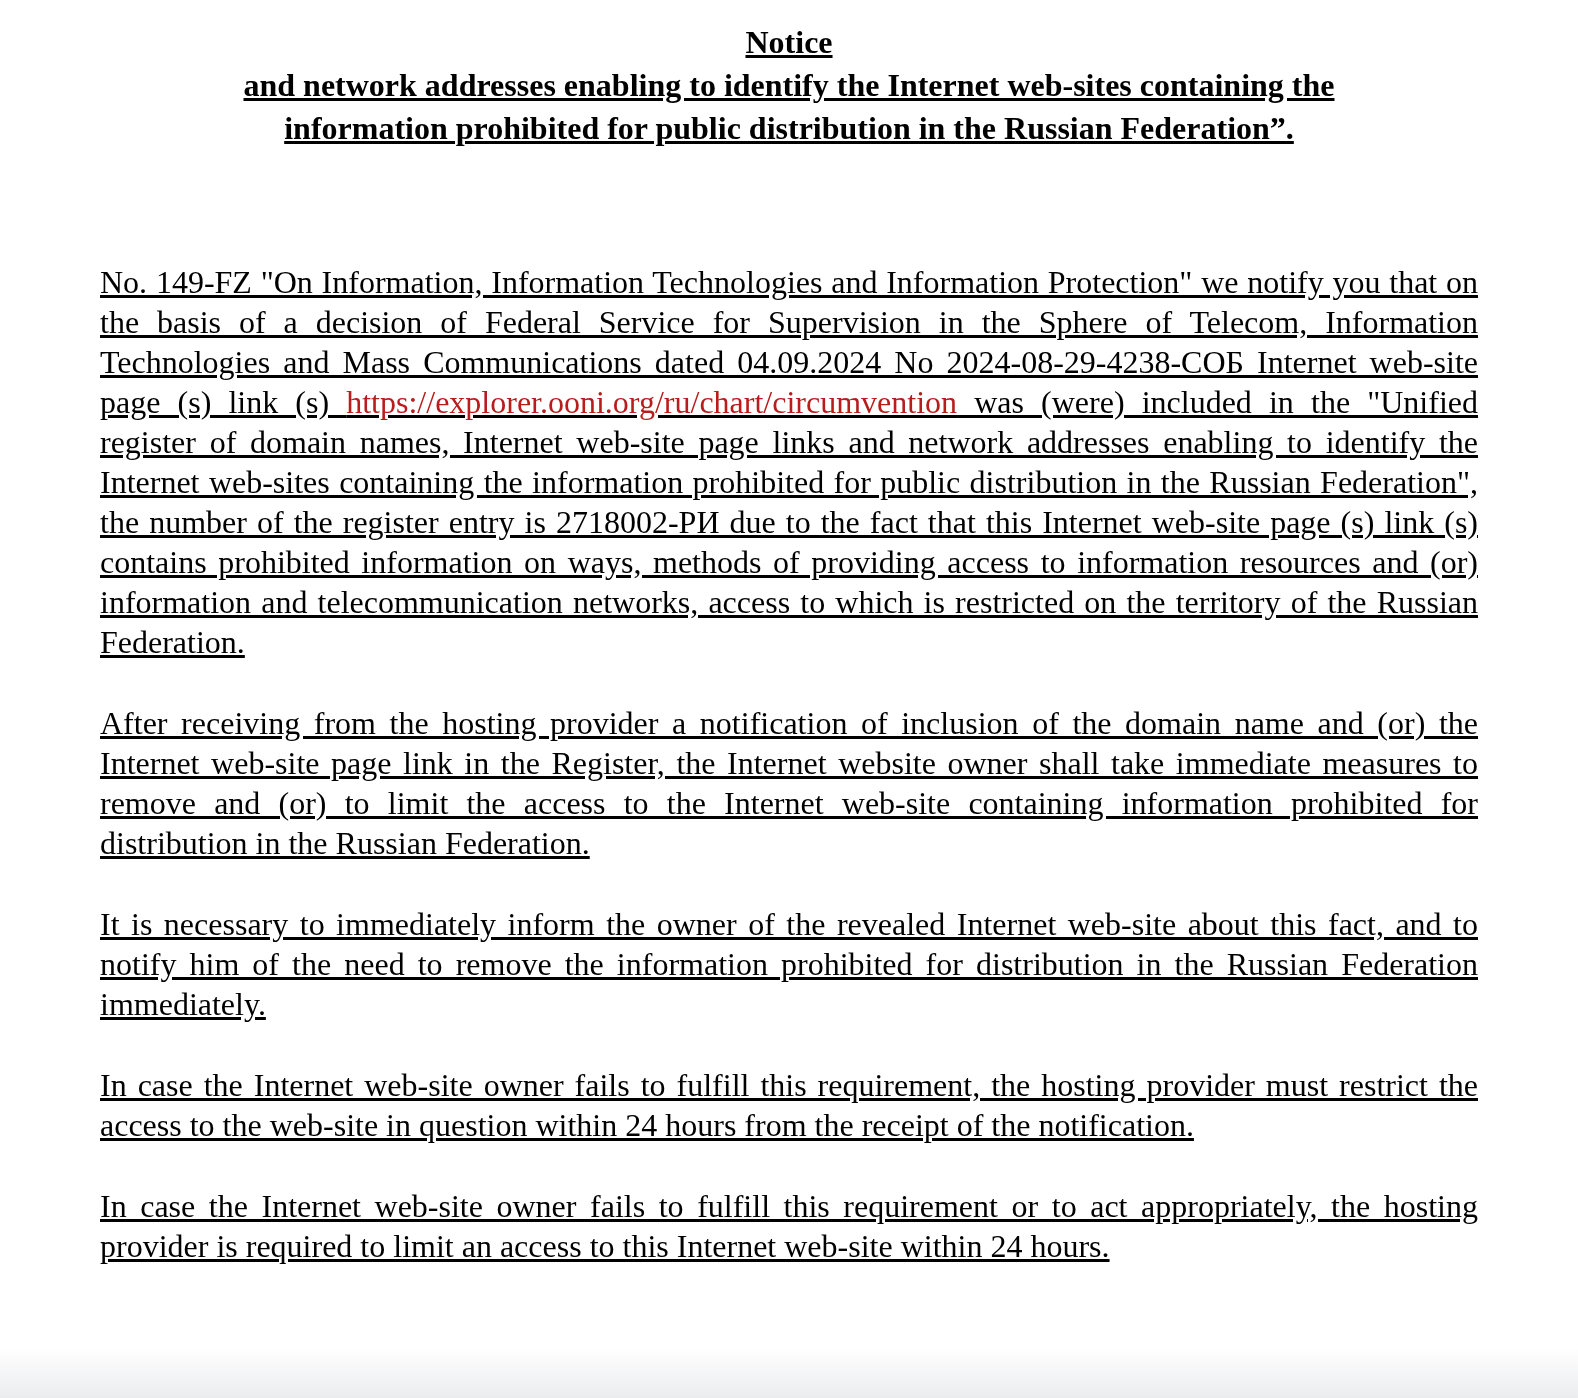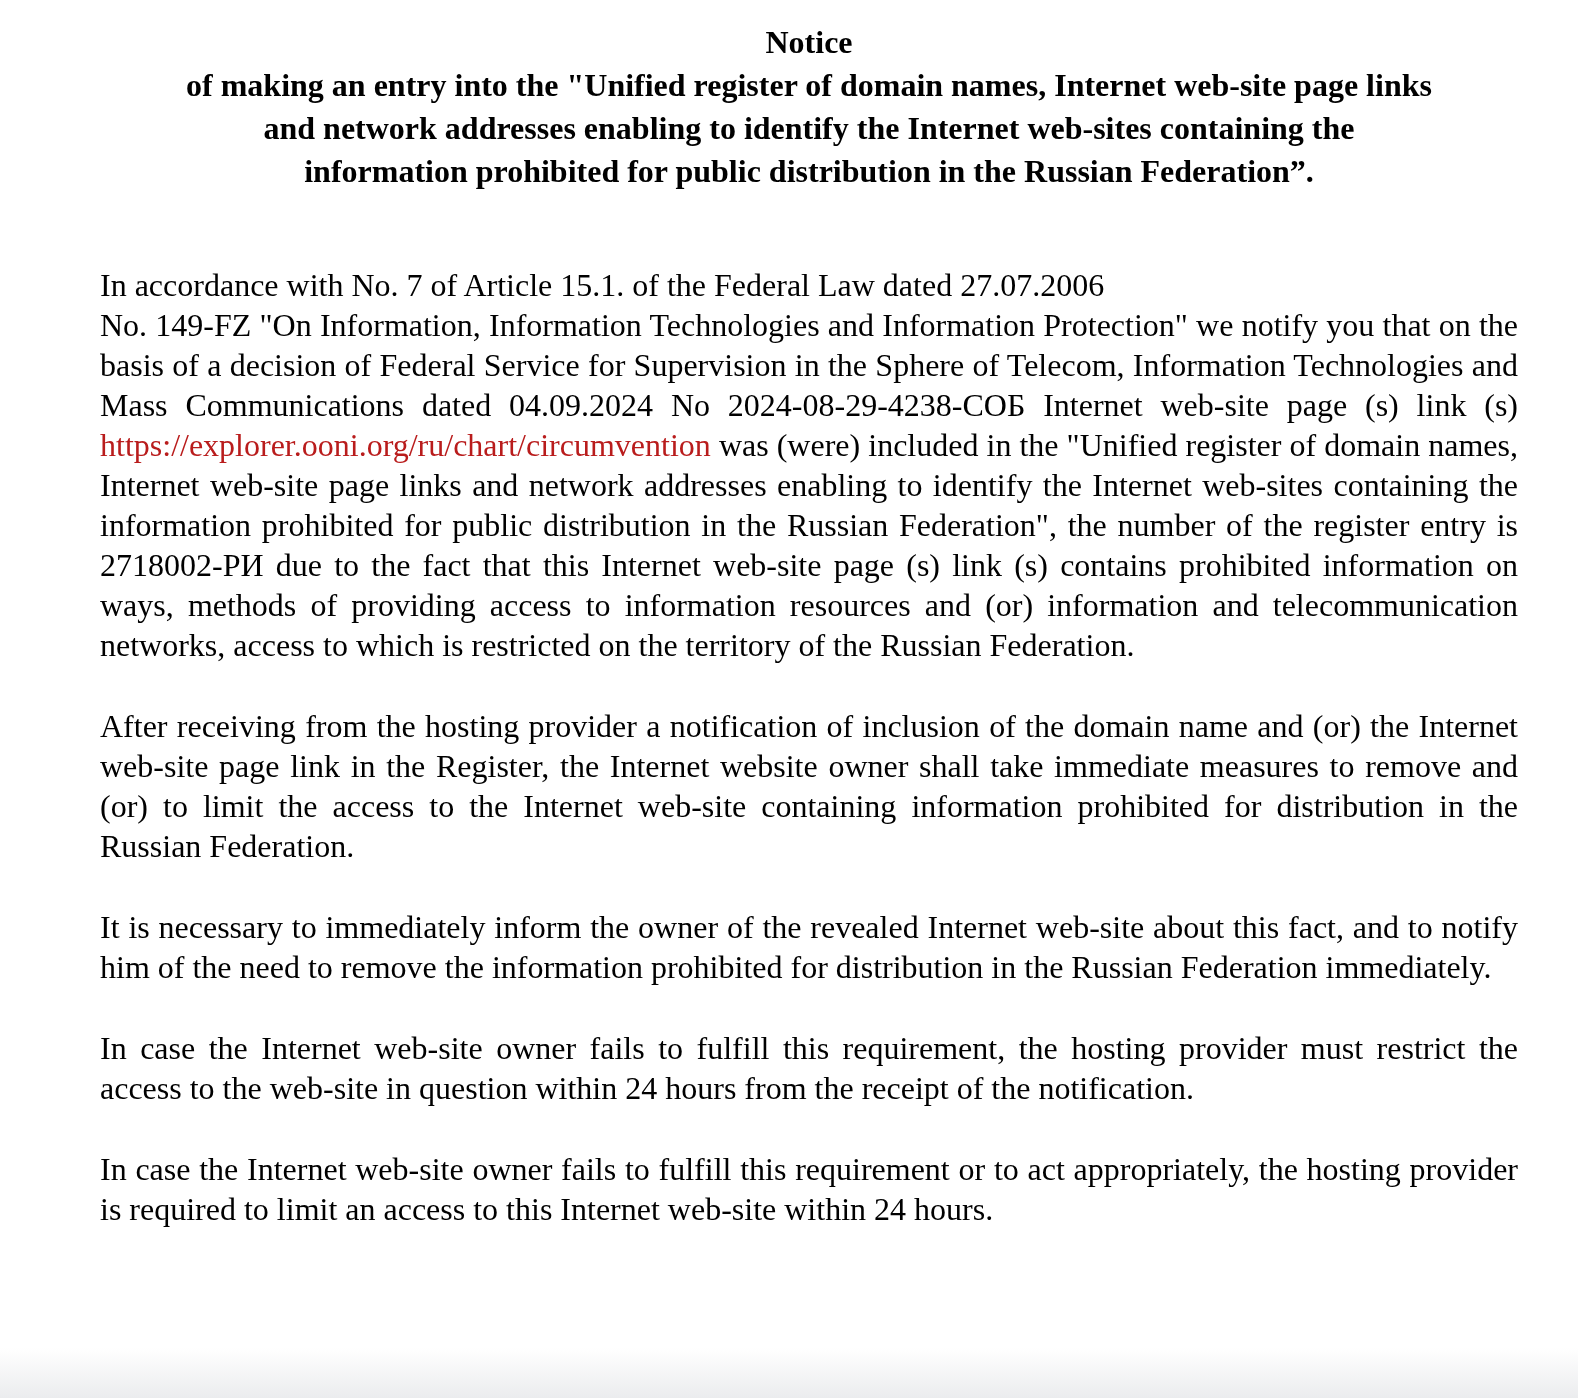--- a/index.html
+++ b/index.html
@@ -9,21 +9,22 @@
   body {
     width: 1578px;
     height: 1398px;
     background: #ffffff;
     color: #000000;
     font-family: "Liberation Serif", serif;
     position: relative;
     overflow: hidden;
   }
   .doc {
-    padding: 21px 60px 0 100px;
+    padding: 21px 100px 0 100px;
+    text-decoration: underline;
   }
   .title {
     font-weight: bold;
     text-align: center;
     font-size: 32px;
     line-height: 43px;
     margin: 0 0 72px 0;
   }
   .title .title-line {
     display: block;
@@ -49,28 +50,27 @@
     pointer-events: none;
   }
 </style>
 </head>
 <body>
 
 <div class="doc">
 
   <h1 class="title">
     <span class="title-line">Notice</span>
-    <span class="title-line">of making an entry into the "Unified register of domain names, Internet web-site page links</span>
     <span class="title-line">and network addresses enabling to identify the Internet web-sites containing the</span>
     <span class="title-line">information prohibited for public distribution in the Russian Federation”.</span>
   </h1>
 
   <div class="body-text">
 
-    <p><span>In accordance with No. 7 of Article 15.1. of the Federal Law dated 27.07.2006</span><br>
+    <p><br>
       <span>No. 149-FZ "On Information, Information Technologies and Information Protection" we notify you that on the basis of a decision of Federal Service for Supervision in the Sphere of Telecom, Information Technologies and Mass Communications dated 04.09.2024 No 2024-08-29-4238-СОБ  Internet web-site page (s) link (s) </span><span class="url">https://explorer.ooni.org/ru/chart/circumvention</span><span> was (were) included in the "Unified register of domain names, Internet web-site page links and network addresses enabling to identify the Internet web-sites containing the information prohibited for public distribution in the Russian Federation", the number of the register entry is 2718002-РИ due to the fact that this Internet web-site page (s) link (s) contains prohibited information on ways, methods of providing access to information resources and (or) information and telecommunication networks, access to which is restricted on the territory of the Russian Federation.</span></p>
 
     <p>After receiving from the hosting provider a notification of inclusion of the domain name and (or) the Internet web-site page link in the Register, the Internet website owner shall take immediate measures to remove and (or) to limit the access to the Internet web-site containing information prohibited for distribution in the Russian Federation.</p>
 
     <p>It is necessary to immediately inform the owner of the revealed Internet web-site about this fact, and to notify him of the need to remove the information prohibited for distribution in the Russian Federation immediately.</p>
 
     <p>In case the Internet web-site owner fails to fulfill this requirement, the hosting provider must restrict the access to the web-site in question within 24 hours from the receipt of the notification.</p>
 
     <p>In case the Internet web-site owner fails to fulfill this requirement or to act appropriately, the hosting provider is required to limit an access to this Internet web-site within 24 hours.</p>
 

